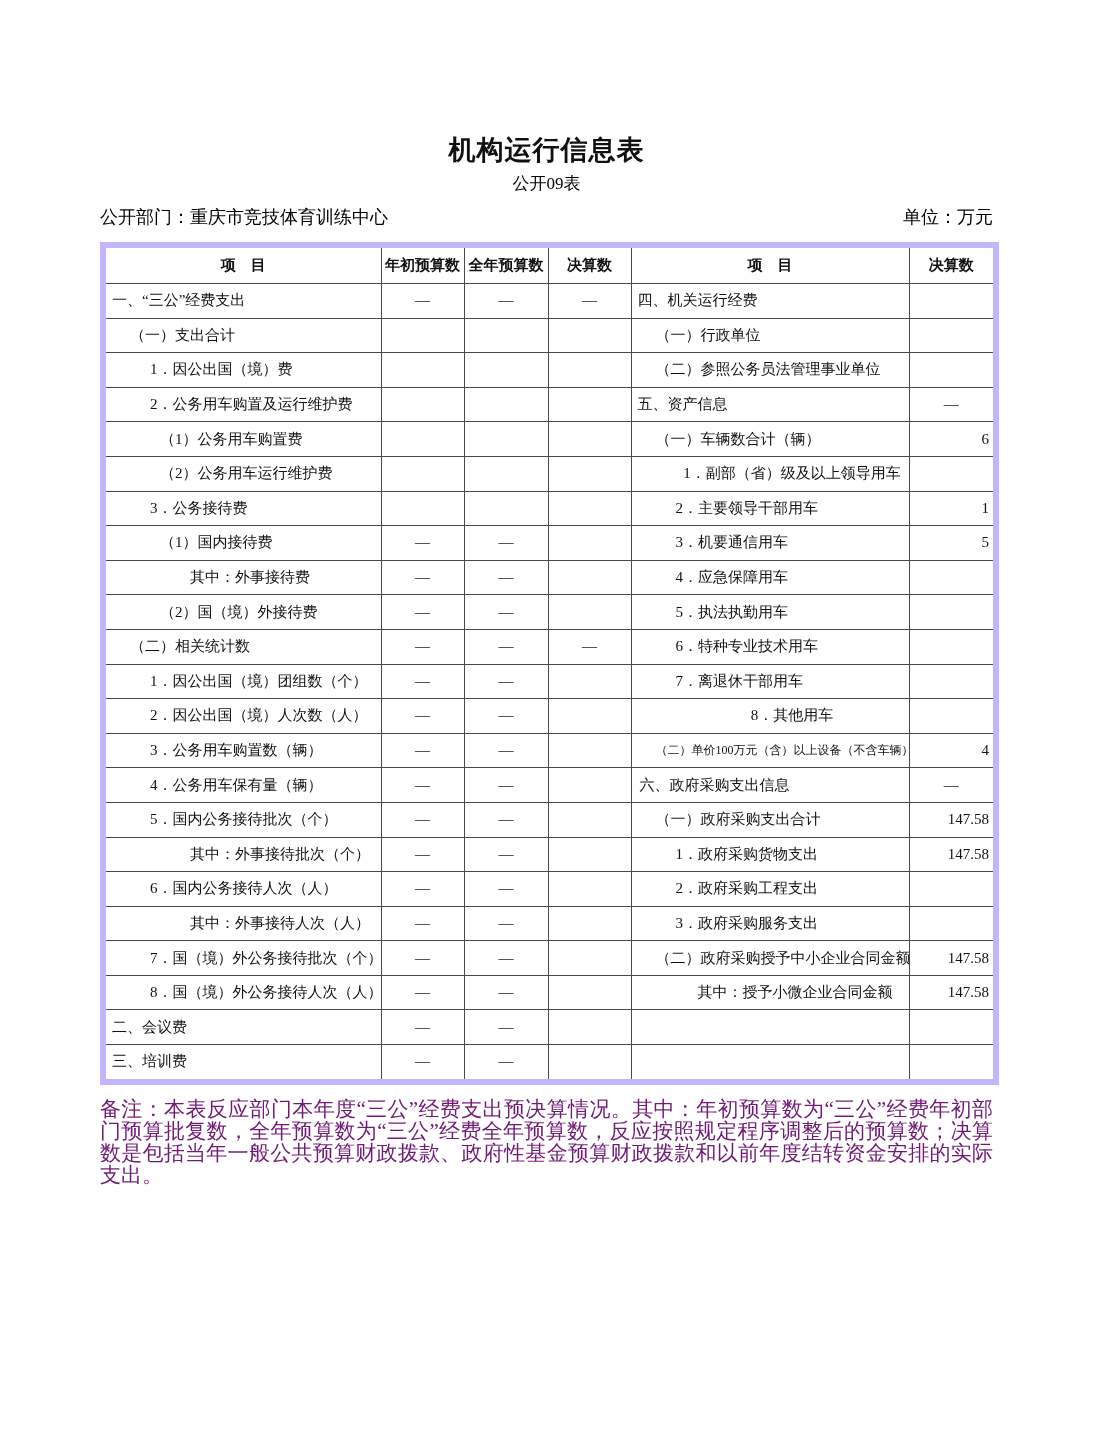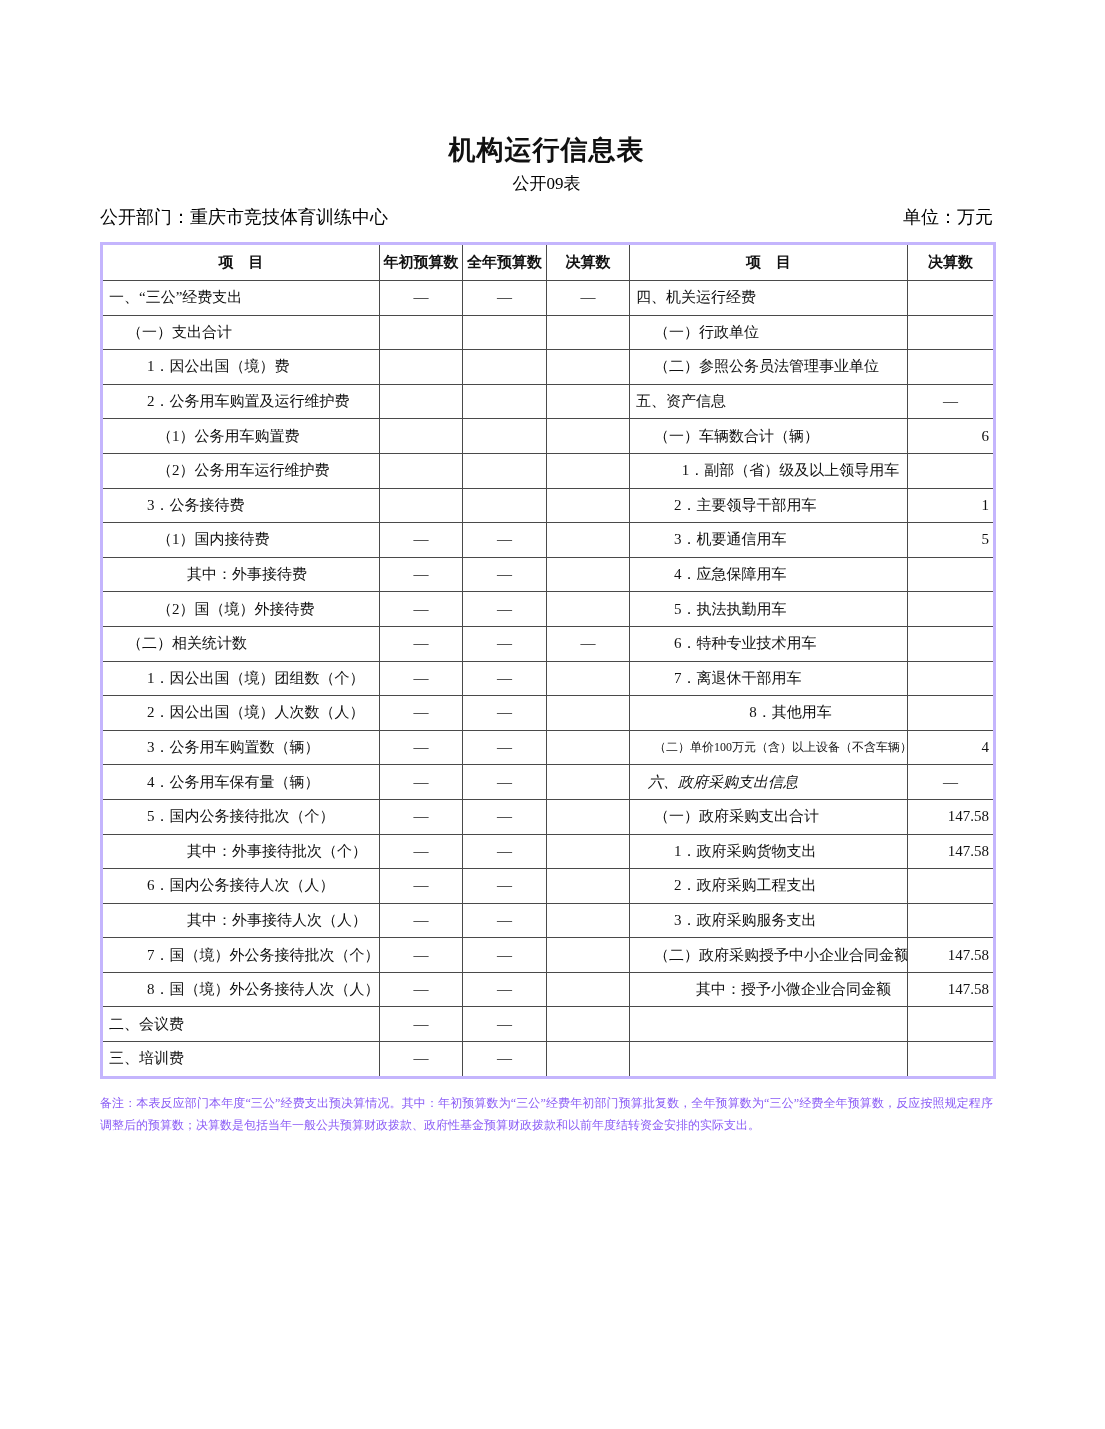--- a/index.html
+++ b/index.html
@@ -44,21 +44,21 @@
     justify-content: space-between;
     align-items: baseline;
     font-size: 18px;
     line-height: 24px;
   }
   table.main {
     margin-top: 13px;
     width: 893px;
     border-collapse: collapse;
     table-layout: fixed;
-    border: 3px solid #c4b5fd;
+    border: 6px solid #c4b5fd;
   }
   table.main th, table.main td {
     border: 1px solid #4a4a4a;
     padding: 0;
     overflow: hidden;
     white-space: nowrap;
   }
   table.main th {
     height: 35px;
     font-size: 15px;
@@ -72,24 +72,24 @@
     vertical-align: middle;
     color: #111;
   }
   td.lbl { text-align: left; }
   td.lbl.small { font-size: 12px; }
   td.val { text-align: center; color: #222; }
   td.val.num { text-align: right; padding-right: 4px; }
   .note {
     margin-top: 13px;
     width: 893px;
-    font-size: 12px;
+    font-size: 21px;
     line-height: 22px;
     text-align: justify;
-    color: #8b5cf6;
+    color: #701a75;
   }
 </style>
 </head>
 <body>
 
 <div class="page">
   <div class="content">
 
     <div class="doc-title">机构运行信息表</div>
 
@@ -230,21 +230,21 @@
             <td class="val">—</td>
             <td class="val"></td>
             <td class="lbl small" style="padding-left: 24px;">（二）单价100万元（含）以上设备（不含车辆）</td>
             <td class="val num">4</td>
           </tr>
           <tr>
             <td class="lbl" style="padding-left: 44px;">4．公务用车保有量（辆）</td>
             <td class="val">—</td>
             <td class="val">—</td>
             <td class="val"></td>
-            <td class="lbl" style="padding-left: 18px; font-style: italic;">六、政府采购支出信息</td>
+            <td class="lbl" style="padding-left: 8px;">六、政府采购支出信息</td>
             <td class="val">—</td>
           </tr>
           <tr>
             <td class="lbl" style="padding-left: 44px;">5．国内公务接待批次（个）</td>
             <td class="val">—</td>
             <td class="val">—</td>
             <td class="val"></td>
             <td class="lbl" style="padding-left: 24px;">（一）政府采购支出合计</td>
             <td class="val num">147.58</td>
           </tr>

